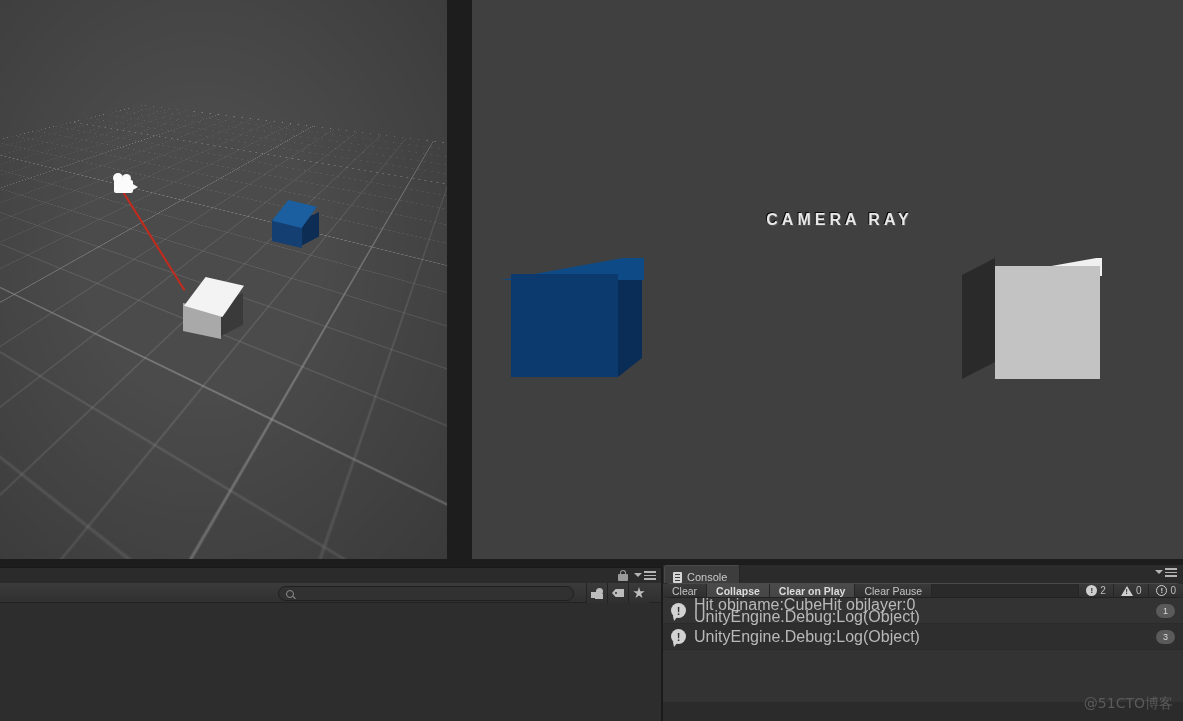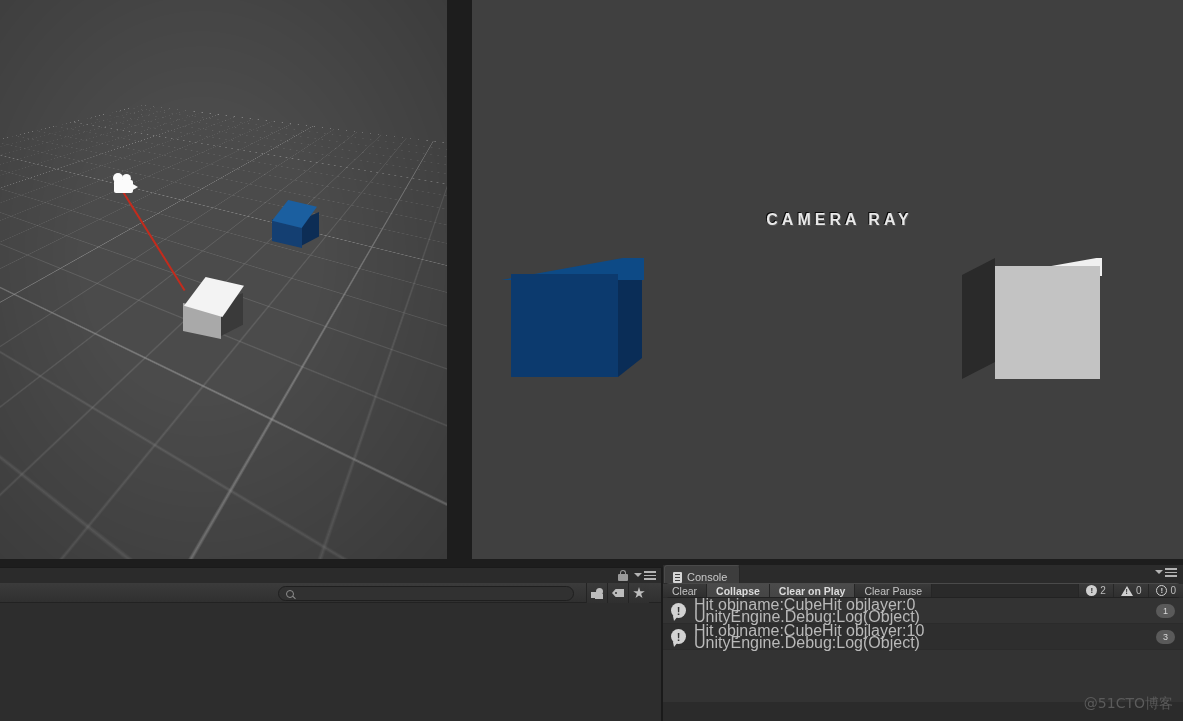--- a/index.html
+++ b/index.html
@@ -495,21 +495,20 @@
         <span class="log-icon">!</span>
         <span class="log-text">
           <span class="log-line">Hit objname:CubeHit objlayer:0</span>
           <span class="log-line">UnityEngine.Debug:Log(Object)</span>
         </span>
         <span class="log-count">1</span>
       </div>
       <div class="log-row alt">
         <span class="log-icon">!</span>
         <span class="log-text">
-          <span class="log-line">Hit objname:CubeHit objlayer:10</span>
           <span class="log-line">UnityEngine.Debug:Log(Object)</span>
         </span>
         <span class="log-count">3</span>
       </div>
       <div class="console-empty"></div>
     </div>
   </div>
 
   <div class="watermark">@51CTO博客</div>
 

